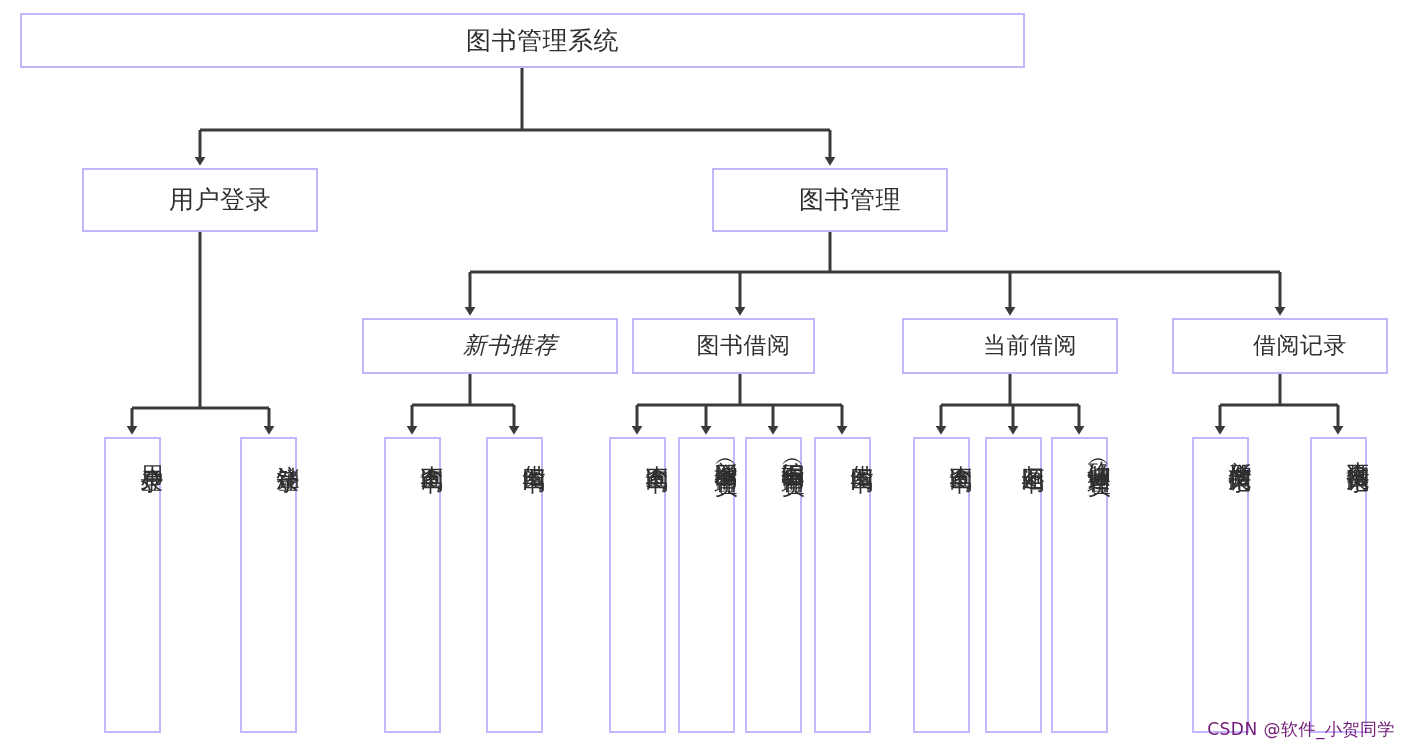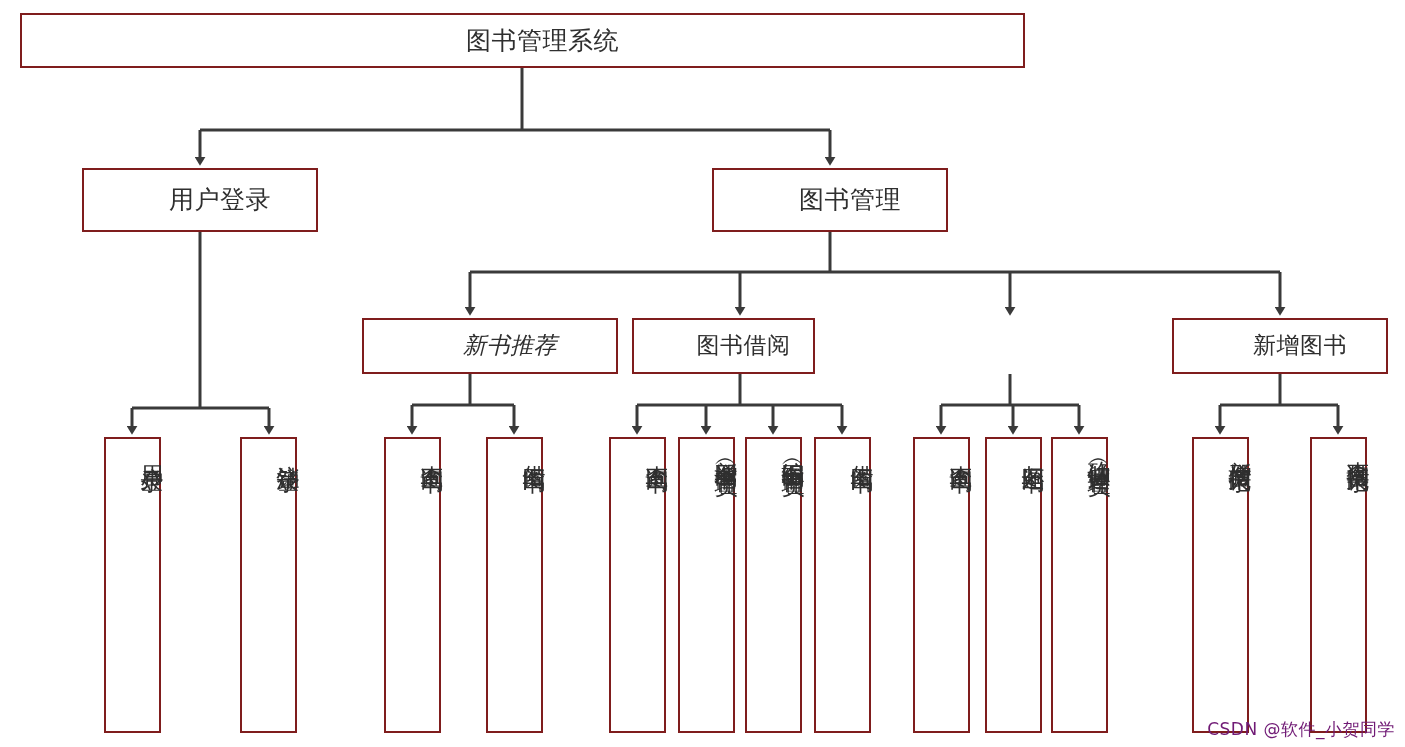--- a/index.html
+++ b/index.html
@@ -16,21 +16,21 @@
   }
   #wires{
     position:absolute;
     left:0; top:0;
     width:1405px; height:747px;
     pointer-events:none;
   }
   .node{
     position:absolute;
     box-sizing:border-box;
-    border:2px solid #7f1d1d;
+    border:2px solid #c4b5fd;
     background:#ffffff;
     display:flex;
     align-items:center;
     justify-content:center;
     text-align:center;
     z-index:2;
     padding-left:40px;
   }
   .node .label{
     display:block;
@@ -131,22 +131,25 @@
   <div class="node n-l2" style="left:712px;top:168px;width:236px;height:64px;">
     <span class="label">图书管理</span>
   </div>
 
   <div class="node n-l3" style="left:362px;top:318px;width:256px;height:56px;font-style:italic;">
     <span class="label">新书推荐</span>
   </div>
   <div class="node n-l3" style="left:632px;top:318px;width:183px;height:56px;">
     <span class="label">图书借阅</span>
   </div>
+  <div class="node n-l3" style="left:902px;top:318px;width:216px;height:56px;">
+    <span class="label">当前借阅</span>
+  </div>
   <div class="node n-l3" style="left:1172px;top:318px;width:216px;height:56px;">
-    <span class="label">新增图书</span>
+    <span class="label">借阅记录</span>
   </div>
 
   <div class="node n-leaf" style="left:104px;top:437px;width:57px;height:296px;">
     <span class="label">用户登录</span>
   </div>
   <div class="node n-leaf" style="left:240px;top:437px;width:57px;height:296px;">
     <span class="label">注销登录</span>
   </div>
 
   <div class="node n-leaf" style="left:384px;top:437px;width:57px;height:296px;">

